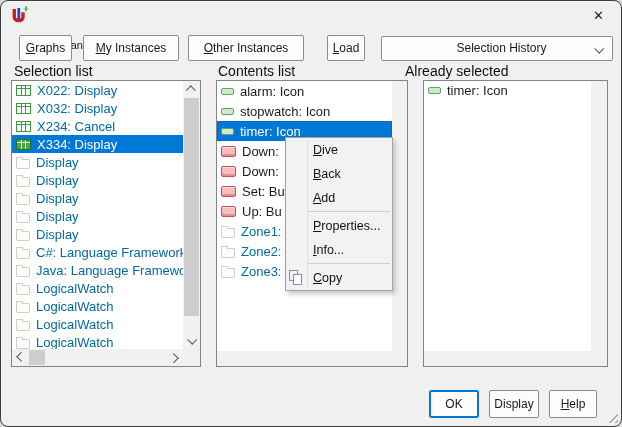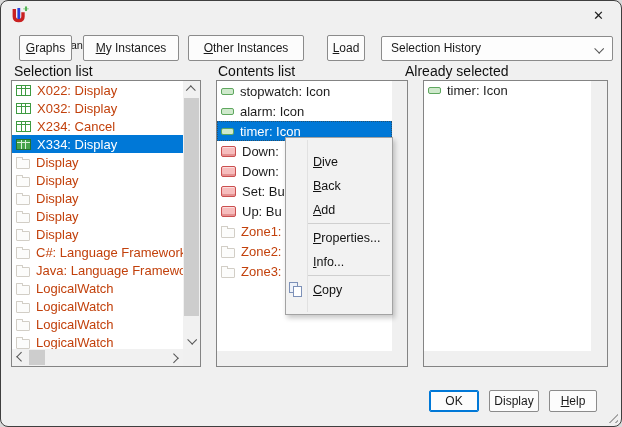--- a/index.html
+++ b/index.html
@@ -14,40 +14,40 @@
   #close-btn span{font-size:13px;color:#1b1b1b;}
   
   .btn{position:absolute;top:34px;height:26px;box-sizing:border-box;background:#fcfcfc;
     border:1px solid #8b8b8b;border-radius:2px;font-family:"Liberation Sans",sans-serif;
     font-size:12px;color:#1a1a1a;display:flex;align-items:center;justify-content:center;padding:0;}
   #btn-graphs{left:18px;width:53px}
   #btn-my-instances{left:82px;width:96px}
   #btn-other-instances{left:187px;width:116px}
   #btn-load{left:326px;width:38px}
   #history-dd{position:absolute;left:380px;top:35px;width:232px;height:25px;box-sizing:border-box;
-    background:#fdfdfd;border:1px solid #8b8b8b;border-radius:2px;font-size:12px;line-height:23px;padding-left:9px;}
+    background:#fdfdfd;border:1px solid #8b8b8b;border-radius:2px;font-size:12px;line-height:23px;padding-left:9px;text-align:center;}
   #history-dd .chevwrap{position:absolute;right:8px;top:0;height:25px;width:12px;display:flex;align-items:center;justify-content:center;}
   
   .panel-label{position:absolute;top:62px;font-size:14px;color:#101010;}
   #lbl-sel{left:13px} #lbl-cont{left:217px} #lbl-already{left:404px}
   
   .pane{position:absolute;top:79px;height:287px;background:#f0f0f0;border:1px solid #848484;box-sizing:border-box;}
   #pane-sel{left:10px;width:190px}
   #pane-cont{left:215px;width:192px}
   #pane-already{left:422px;width:185px}
   .white{position:absolute;left:0;top:0;background:#fff;overflow:hidden;}
   #pane-sel .white{right:17px;bottom:17px}
   #pane-cont .white{right:15px;bottom:15px}
   #pane-already .white{right:16px;bottom:15px}
   
   .row{display:flex;align-items:center;font-size:13px;color:#1c1c1c;white-space:nowrap;}
   #pane-sel .row{height:18px}
   #pane-cont .row{height:20px}
   #pane-already .row{height:19px}
-  .row.dim{color:#c2410c}
+  .row.dim{color:#0369a1}
   .row.sel{background:#0078d7;color:#fff}
   .row.focus{outline:1px dotted #26506f;outline-offset:-1px}
   
   .ic{flex:none;margin:0 6px 0 4px;box-sizing:border-box;display:inline-block;}
   .ic-table{width:15px;height:11px;border:1px solid #3e9a41;background-color:#fff;
     background-image:linear-gradient(#3e9a41,#3e9a41),linear-gradient(#3e9a41,#3e9a41),linear-gradient(#3e9a41,#3e9a41);
     background-size:100% 1px,1px 100%,1px 100%;background-position:0 2px,4px 0,8px 0;background-repeat:no-repeat;}
   .ic-table-sel{width:15px;height:11px;border:1px solid #27722a;background-color:#47a44b;
     background-image:linear-gradient(#d9f0da,#d9f0da),linear-gradient(#d9f0da,#d9f0da),linear-gradient(#d9f0da,#d9f0da);
     background-size:100% 1px,1px 100%,1px 100%;background-position:0 2px,4px 0,8px 0;background-repeat:no-repeat;}
@@ -66,31 +66,31 @@
   .hsb .left{left:0;top:0} .hsb .right{right:0;top:0}
   .vsb .thumb{position:absolute;left:1px;right:1px;top:17px;height:218px;background:#cdcdcd;}
   .hsb .thumb{position:absolute;top:1px;bottom:1px;left:17px;width:16px;background:#cdcdcd;}
   .chev{width:6px;height:6px;border-left:1.6px solid #555;border-top:1.6px solid #555;display:block;}
   .chev.up{transform:rotate(45deg) translate(0,1px)}
   .chev.down{transform:rotate(225deg) translate(0,1px)}
   .chev.left{transform:rotate(-45deg) translate(1px,0)}
   .chev.right{transform:rotate(135deg) translate(1px,0)}
   
   #menu{position:absolute;left:284px;top:136px;width:108px;box-sizing:border-box;background:#f2f2f2;
-    border:1px solid #a3a3a3;box-shadow:2px 3px 5px rgba(0,0,0,.22);padding:12px 0;z-index:5;}
+    border:1px solid #a3a3a3;box-shadow:2px 3px 5px rgba(0,0,0,.22);padding:0 0;z-index:5;}
   #menu .gutter{position:absolute;left:21px;top:2px;bottom:2px;width:1px;background:#e1e1e1;}
   .mi{position:relative;height:24px;line-height:24px;padding-left:27px;font-size:12.5px;color:#121212;}
   .msep{height:1px;background:#cfcfcf;margin:1px 2px 2px 22px;}
   .ic-copy{position:absolute;left:3px;top:4px;width:14px;height:16px;}
   .ic-copy i{position:absolute;box-sizing:border-box;width:9px;height:11px;border:1px solid #7d91b8;background:#fff;display:block;}
   .ic-copy i:first-child{left:0;top:0;background:#eef2f9;}
   .ic-copy i:last-child{left:4px;top:4px;}
   .mn{text-decoration:underline;}
   
-  .fbtn{position:absolute;top:389px;height:22px;box-sizing:border-box;background:#fcfcfc;border:1px solid #8b8b8b;
+  .fbtn{position:absolute;top:389px;height:28px;box-sizing:border-box;background:#fcfcfc;border:1px solid #8b8b8b;
     border-radius:2px;font-family:"Liberation Sans",sans-serif;font-size:12px;color:#1a1a1a;
     display:flex;align-items:center;justify-content:center;padding:0;}
   #btn-ok{left:428px;width:50px;border-color:#0078d7;box-shadow:inset 0 0 0 1px #0078d7;}
   #btn-cancel{left:488px;width:50px}
   #btn-help{left:548px;width:48px}
   #grip{position:absolute;right:3px;bottom:3px;width:13px;height:13px;
     background:repeating-linear-gradient(135deg,#a8a8a8 0 1px,transparent 1px 4px);
     clip-path:polygon(100% 0,100% 100%,0 100%);}
 </style>
 </head>
@@ -212,25 +212,25 @@
         </div>
     </div>
     <div class="sb-corner"></div>
   </div>
 
   <div class="pane" id="pane-cont">
     <div class="white">
         <div id="cont-rows">
           <div class="row">
             <span class="ic ic-pill"></span>
+            <span>alarm: Icon</span>
+          </div>
+          <div class="row">
+            <span class="ic ic-pill"></span>
             <span>stopwatch: Icon</span>
-          </div>
-          <div class="row">
-            <span class="ic ic-pill"></span>
-            <span>alarm: Icon</span>
           </div>
           <div class="row sel focus">
             <span class="ic ic-pill"></span>
             <span>timer: Icon</span>
           </div>
           <div class="row">
             <span class="ic ic-key"></span>
             <span>Down:</span>
           </div>
           <div class="row">

